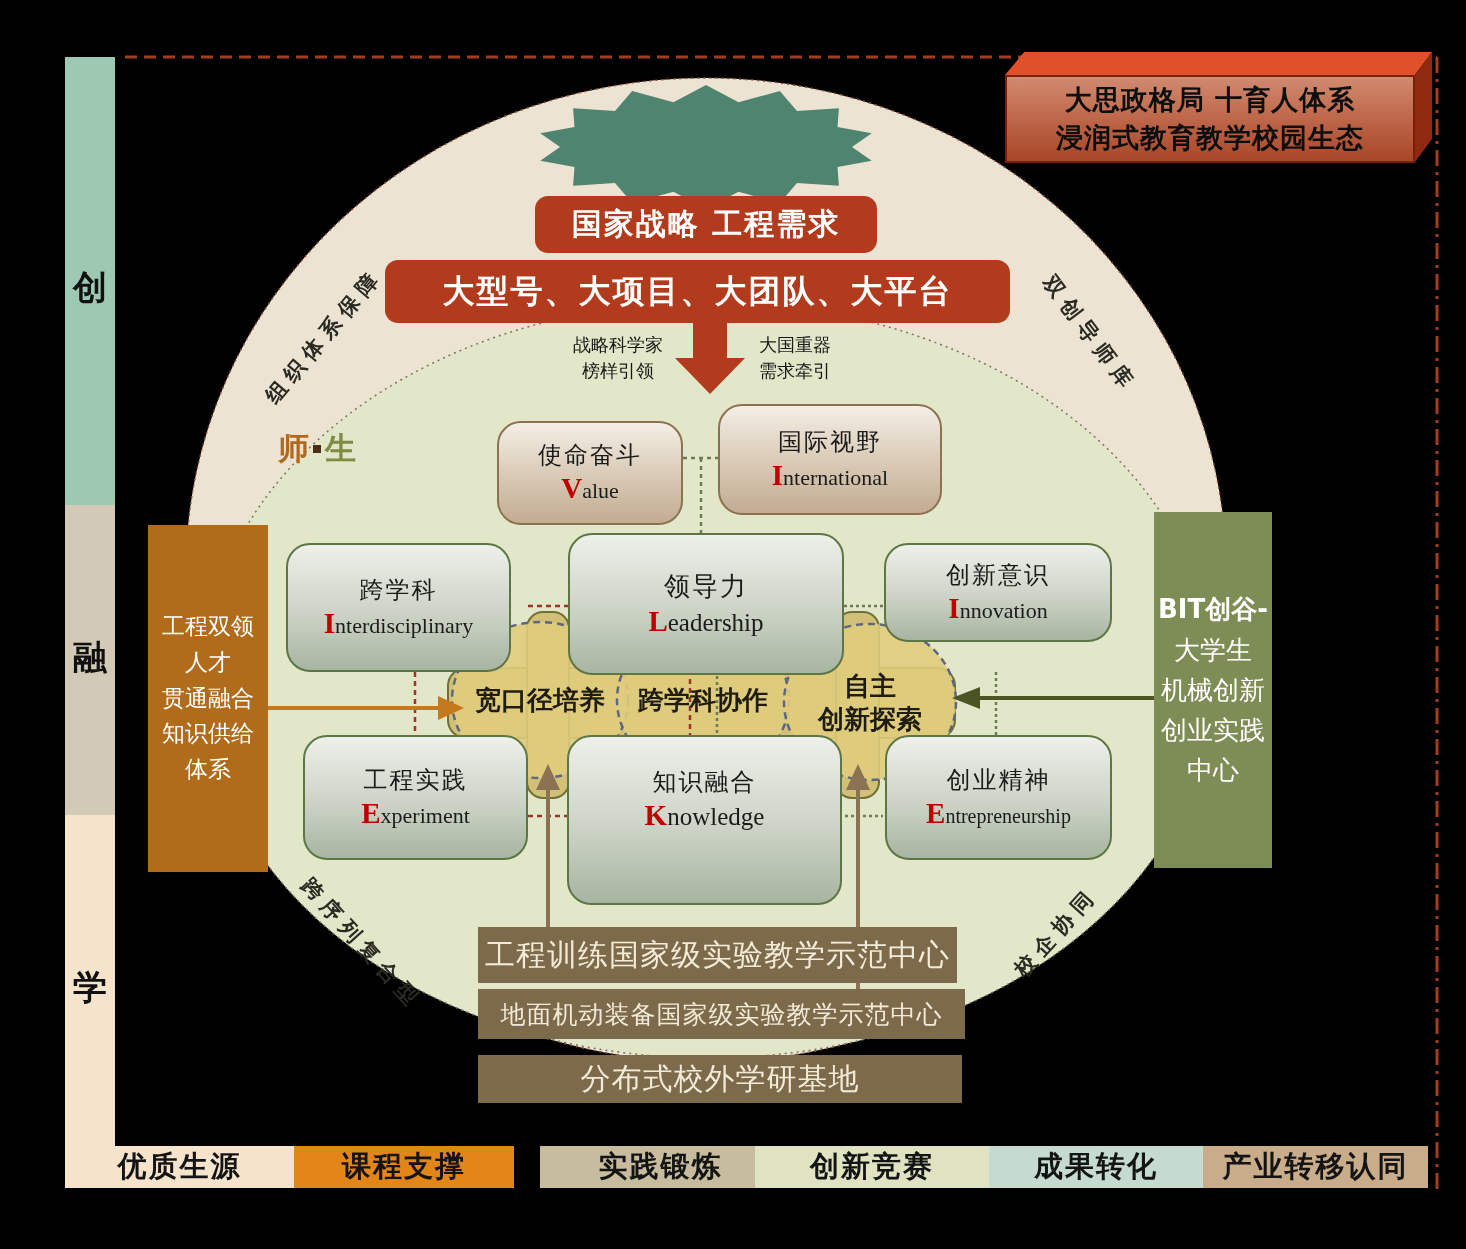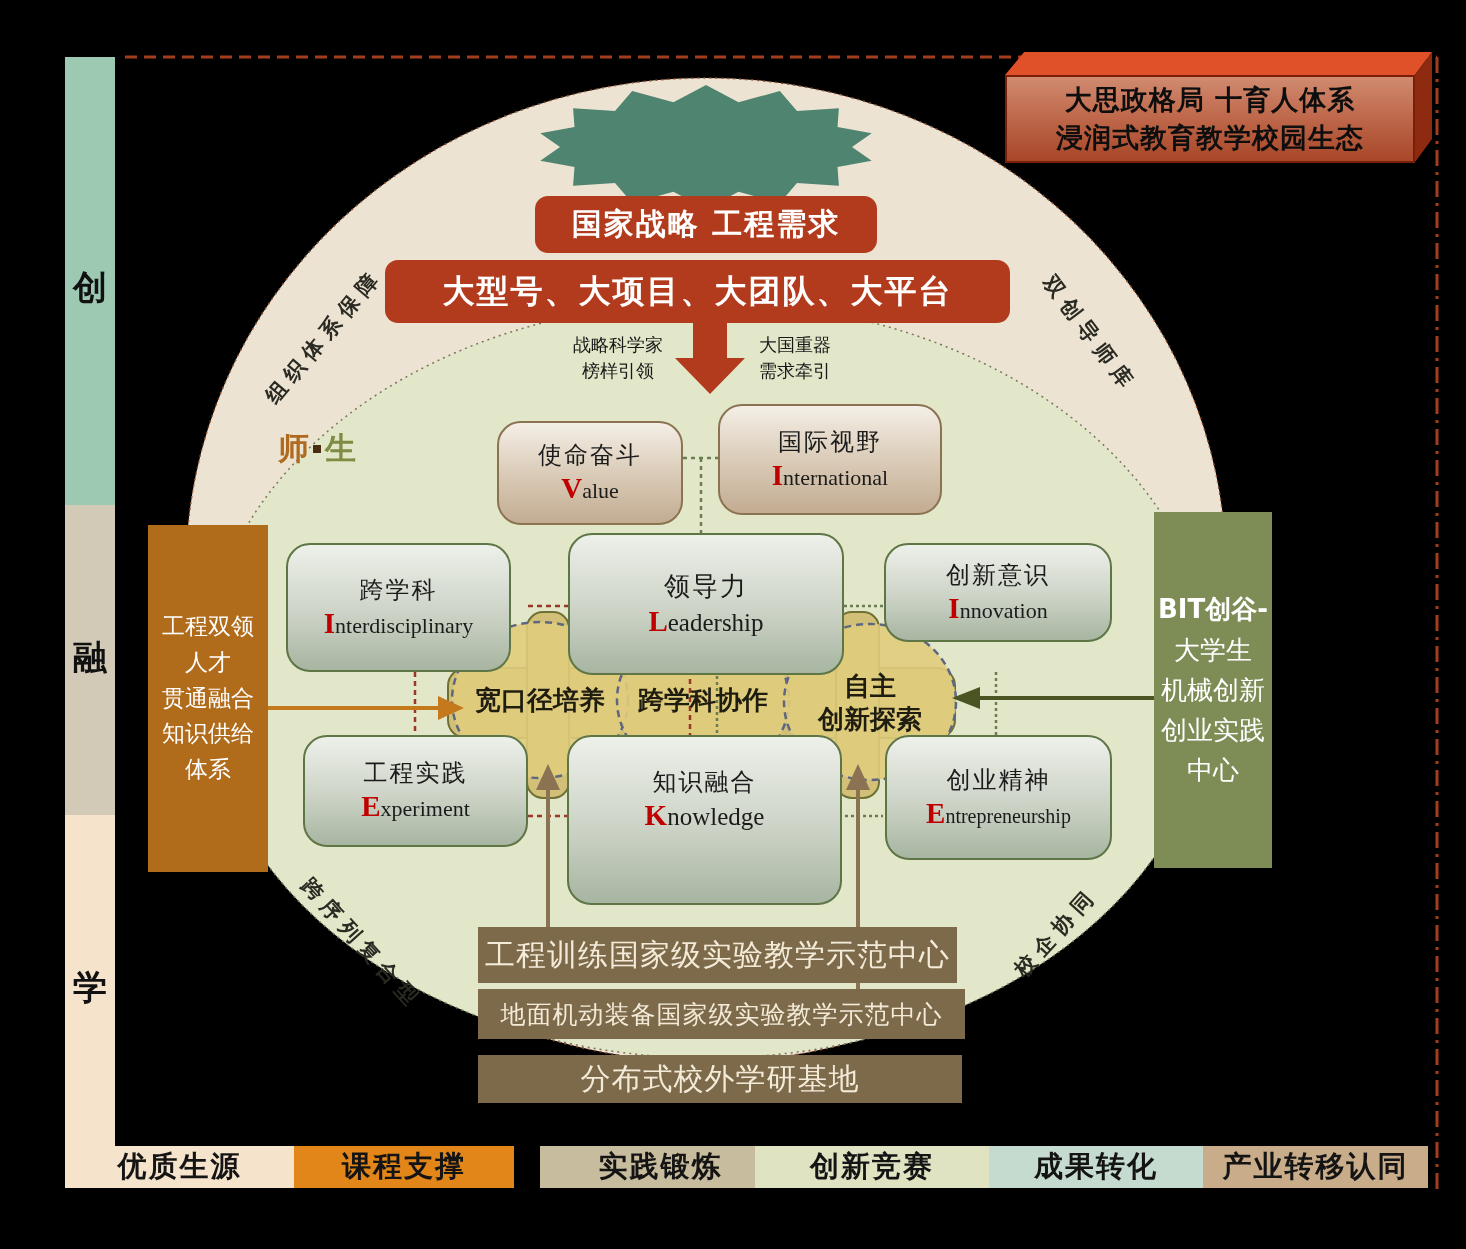--- a/index.html
+++ b/index.html
@@ -149,21 +149,21 @@
     <div class="en"><span class="init">I</span><span>nterdisciplinary</span></div>
   </div>
   <div class="box gbox" style="left:568px;top:533px;width:276px;height:142px;">
     <div class="cn" style="font-size:26px;">领导力</div>
     <div class="en" style="font-size:25px;"><span class="init">L</span><span>eadership</span></div>
   </div>
   <div class="box gbox" style="left:884px;top:543px;width:228px;height:99px;">
     <div class="cn">创新意识</div>
     <div class="en"><span class="init">I</span><span>nnovation</span></div>
   </div>
-  <div class="box gbox" style="left:303px;top:735px;width:225px;height:112px;align-items:center;">
+  <div class="box gbox" style="left:303px;top:735px;width:225px;height:125px;align-items:center;">
     <div class="cn">工程实践</div>
     <div class="en"><span class="init">E</span><span>xperiment</span></div>
   </div>
   <div class="box gbox" style="left:567px;top:735px;width:275px;height:170px;padding-bottom:40px;">
     <div class="cn">知识融合</div>
     <div class="en" style="font-size:25px;"><span class="init">K</span><span>nowledge</span></div>
   </div>
   <div class="box gbox" style="left:885px;top:735px;width:227px;height:125px;">
     <div class="cn">创业精神</div>
     <div class="en" style="font-size:20px;"><span class="init">E</span><span>ntrepreneurship</span></div>

